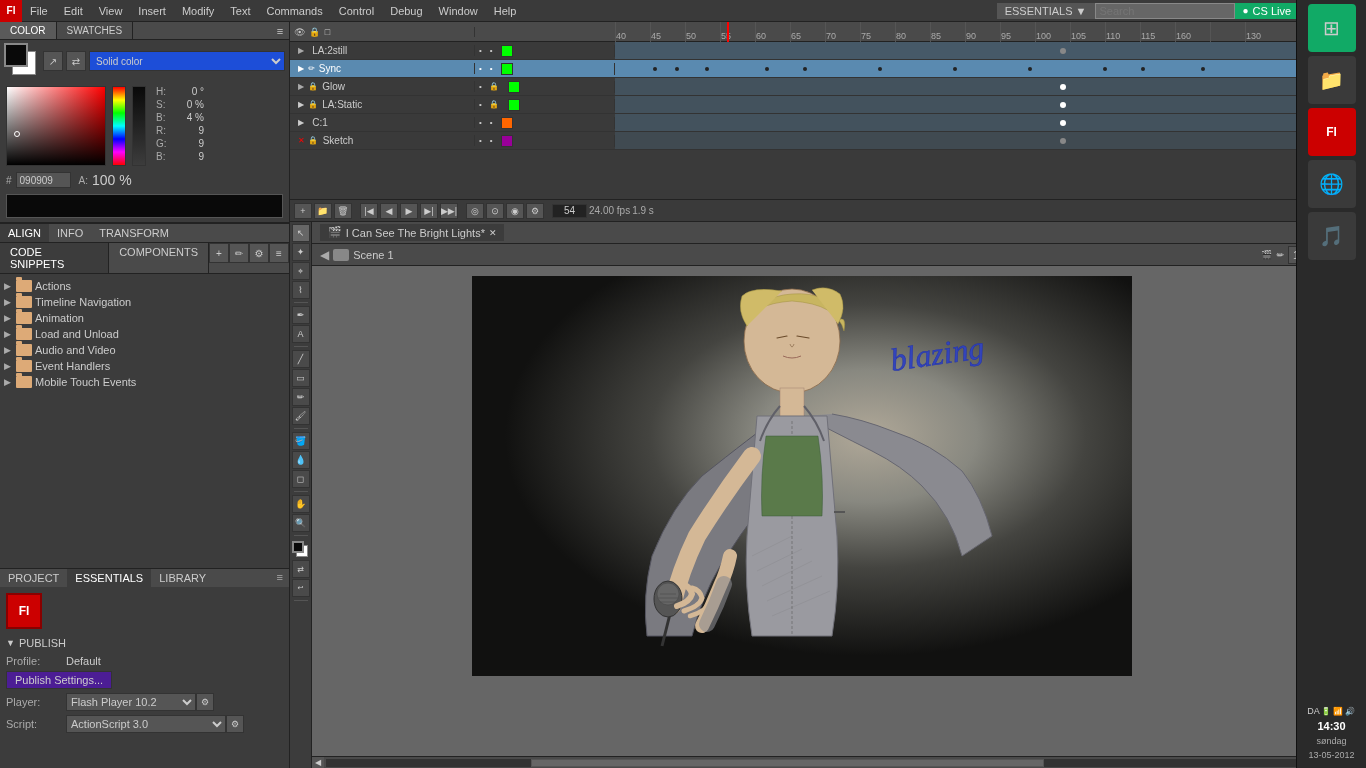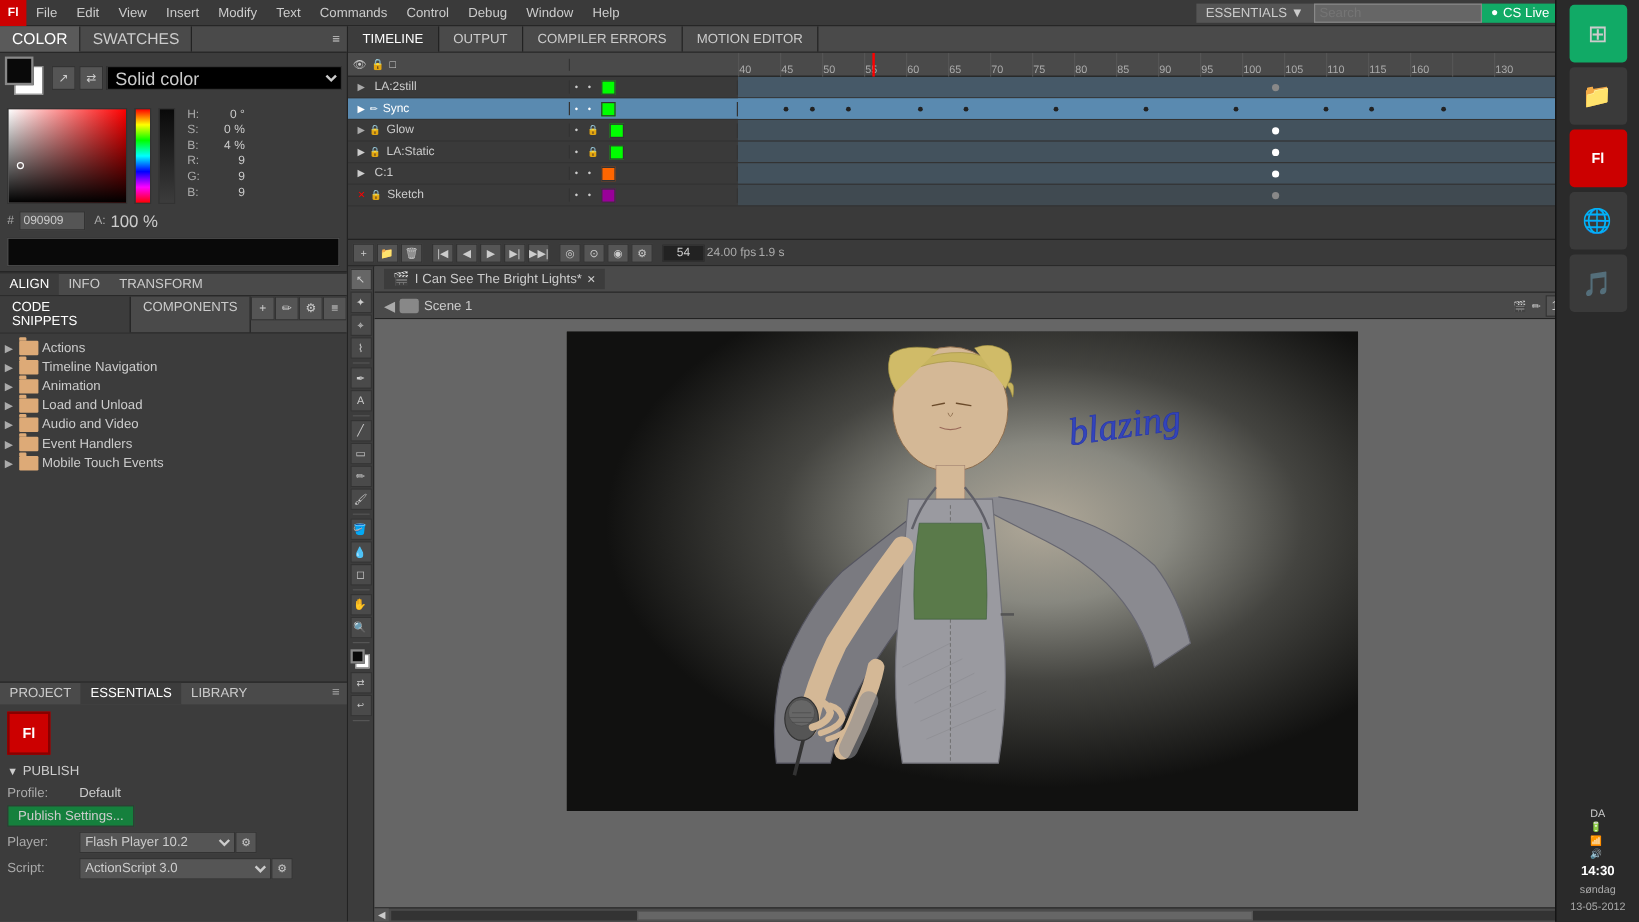--- a/index.html
+++ b/index.html
@@ -21,27 +21,27 @@
 
     
     #main { display: flex; height: calc(768px - 22px); }
 
     
     #left-panel { width: 290px; background: #3c3c3c; display: flex; flex-direction: column; border-right: 1px solid #222; flex-shrink: 0; }
 
     
     #color-section { border-bottom: 1px solid #222; }
     #color-header { display: flex; align-items: center; background: #4a4a4a; border-bottom: 1px solid #222; }
-    .panel-tab { padding: 3px 10px; font-size: 13px; color: #ccc; cursor: pointer; border-right: 1px solid #222; }
+    .panel-tab { padding: 3px 10px; font-size: 10px; color: #ccc; cursor: pointer; border-right: 1px solid #222; }
     .panel-tab.active { background: #5a5a5a; color: white; }
     .panel-options { margin-left: auto; width: 18px; text-align: center; cursor: pointer; }
 
     #color-tools { display: flex; align-items: center; padding: 3px 4px; gap: 3px; }
     .tool-btn { width: 20px; height: 20px; background: #555; display: flex; align-items: center; justify-content: center; font-size: 10px; cursor: pointer; border: 1px solid #333; }
-    .color-type-select { background: #000000; border: 1px solid #333; color: #ccc; font-size: 15px; padding: 1px 2px; flex: 1; height: 20px; }
+    .color-type-select { background: #1d4ed8; border: 1px solid #333; color: #ccc; font-size: 10px; padding: 1px 2px; flex: 1; height: 20px; }
     .stroke-fill-box { position: relative; width: 36px; height: 36px; flex-shrink: 0; }
     .fill-rect { width: 24px; height: 24px; background: white; border: 1px solid #888; position: absolute; top: 8px; left: 8px; }
     .stroke-rect { width: 24px; height: 24px; background: black; border: 2px solid #888; position: absolute; top: 0; left: 0; }
     .slider-row { display: flex; align-items: center; margin-bottom: 2px; }
     .slider-label { width: 20px; font-size: 10px; color: #aaa; }
     .slider-val { width: 28px; font-size: 10px; text-align: right; color: #ccc; }
 
     #color-spectrum { display: flex; padding: 4px 6px; gap: 6px; }
     .spectrum-box { width: 100px; height: 80px; background: linear-gradient(to bottom, rgba(0,0,0,0) 0%, rgba(0,0,0,1) 100%), linear-gradient(to right, #fff 0%, #f00 100%); border: 1px solid #333; position: relative; }
     .hue-bar { width: 14px; height: 80px; background: linear-gradient(to bottom, red, yellow, lime, cyan, blue, magenta, red); border: 1px solid #333; }
@@ -80,21 +80,21 @@
 
     
     #bottom-left { height: 200px; background: #3c3c3c; border-top: 1px solid #222; display: flex; flex-direction: column; }
     #bottom-left-tabs { display: flex; background: #4a4a4a; }
     .bl-tab { padding: 3px 8px; font-size: 11px; color: #ccc; cursor: pointer; }
     .bl-tab.active { background: #3c3c3c; color: white; }
     #publish-section { padding: 6px; flex: 1; overflow: auto; }
     .publish-header { display: flex; align-items: center; gap: 4px; font-size: 11px; color: #ccc; margin-bottom: 6px; }
     .publish-row { display: flex; align-items: center; margin-bottom: 4px; font-size: 11px; }
     .publish-label { width: 60px; color: #aaa; }
-    .publish-settings-btn { background: #15803d; border: 1px solid #333; color: #ccc; font-size: 11px; padding: 2px 8px; cursor: pointer; }
+    .publish-settings-btn { background: #4c1d95; border: 1px solid #333; color: #ccc; font-size: 11px; padding: 2px 8px; cursor: pointer; }
     .publish-select { background: #555; border: 1px solid #333; color: #ccc; font-size: 11px; height: 18px; width: 130px; }
     .publish-select-sm { background: #555; border: 1px solid #333; color: #ccc; font-size: 11px; height: 18px; width: 160px; }
     .icon-btn-sm { width: 18px; height: 18px; background: #555; border: 1px solid #333; display: flex; align-items: center; justify-content: center; font-size: 9px; cursor: pointer; }
     .doc-icon { width: 36px; height: 36px; background: #c00; display: flex; align-items: center; justify-content: center; color: white; font-weight: bold; font-size: 14px; border: 2px solid #800; margin-right: 8px; flex-shrink: 0; }
     .doc-info { flex: 1; }
     .doc-title { font-size: 11px; color: #ccc; }
 
     
     #right-area { flex: 1; display: flex; flex-direction: column; min-width: 0; }
 
@@ -163,21 +163,21 @@
     .rscroll-track { flex: 1; background: #333; position: relative; }
     .rscroll-thumb { position: absolute; top: 5%; width: 100%; height: 30%; background: #666; border: 1px solid #555; }
 
     
     #taskbar { position: fixed; right: 0; top: 0; width: 70px; height: 768px; background: #2a2a2a; display: flex; flex-direction: column; align-items: center; padding: 4px 0; gap: 4px; border-left: 1px solid #111; }
     .taskbar-btn { width: 48px; height: 48px; background: #3a3a3a; border-radius: 4px; display: flex; align-items: center; justify-content: center; cursor: pointer; font-size: 20px; }
     .taskbar-btn.start { background: #1a6; }
     .taskbar-btn.active { background: #555; }
     .taskbar-spacer { flex: 1; }
     #taskbar-bottom { display: flex; flex-direction: column; align-items: center; gap: 4px; padding-bottom: 4px; }
-    .sys-tray { display: flex; flex-direction: column; align-items: flex-start; gap: 2px; font-size: 9px; color: #ccc; margin-top: 24px; }
+    .sys-tray { display: flex; align-items: flex-end; gap: 2px; font-size: 9px; color: #ccc; margin-top: 24px; }
     .tray-time { font-size: 11px; font-weight: bold; color: #fff; }
     .tray-date { font-size: 9px; color: #aaa; }
 
     
     .singer-svg { position: absolute; top: 0; left: 0; width: 100%; height: 100%; }
   </style>
 </head>
 <body>
 
 <div id="menubar">
@@ -374,27 +374,20 @@
           <div class="icon-btn-sm">⚙</div>
         </div>
       </div>
     </div>
 
   </div>
 
   <div id="right-area">
 
     <div id="timeline-area">
-      <div id="timeline-tabs">
-        <div class="tl-tab active">TIMELINE</div>
-        <div class="tl-tab">OUTPUT</div>
-        <div class="tl-tab">COMPILER ERRORS</div>
-        <div class="tl-tab">MOTION EDITOR</div>
-        <div class="tl-options">≡</div>
-      </div>
 
       <div style="display:flex; height:20px; background:#4a4a4a; border-bottom:1px solid #222; align-items:center;">
         <div style="width:185px; flex-shrink:0; border-right:1px solid #333; display:flex; align-items:center; padding:0 4px; gap:4px;">
 
           <span style="font-size:9px;">👁</span>
           <span style="font-size:9px;">🔒</span>
           <span style="font-size:9px; flex:1;">□</span>
         </div>
         <div style="width:140px; flex-shrink:0; border-right:1px solid #333;"></div>
 

